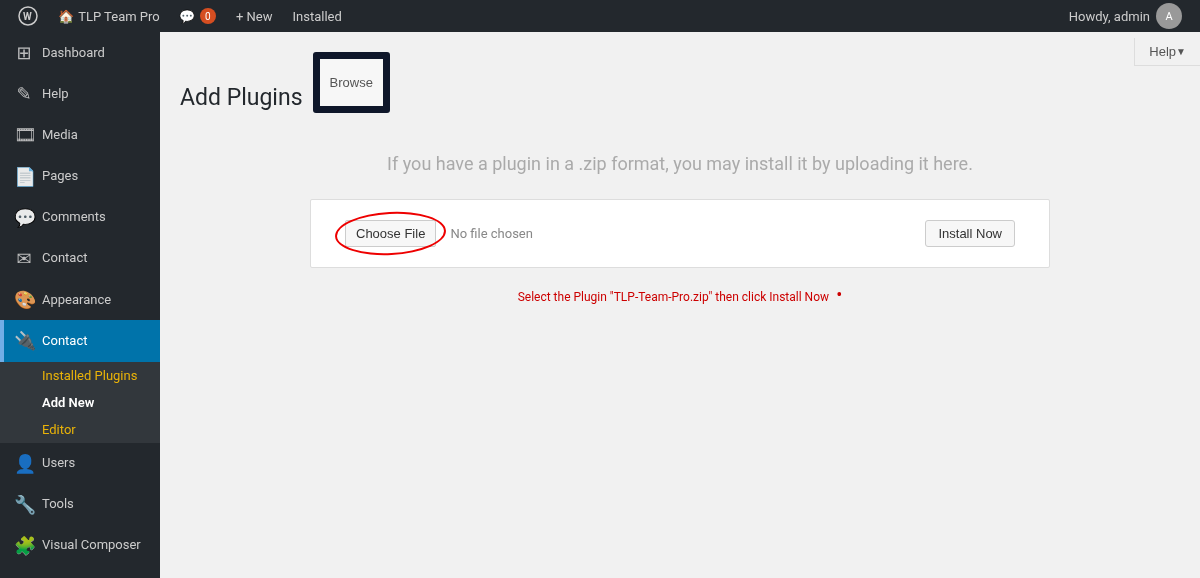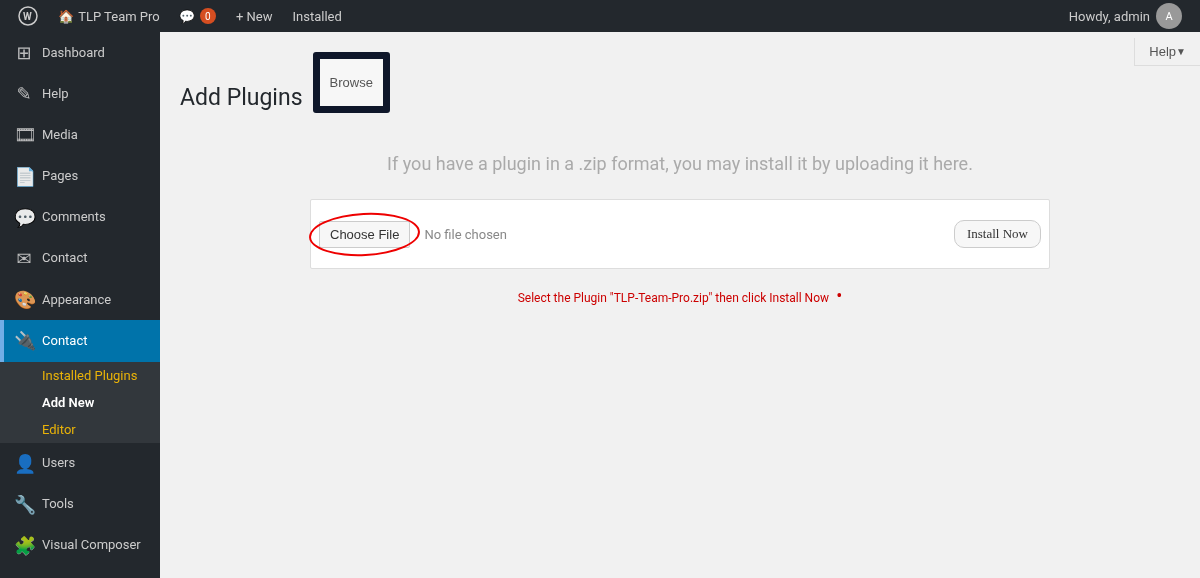--- a/index.html
+++ b/index.html
@@ -109,21 +109,21 @@
       color: #aaa;
       font-size: 18px;
       text-align: center;
       padding: 20px 0 25px;
     }
 
     .upload-box {
       background: #fff;
       border: 1px solid #ddd;
       border-radius: 2px;
-      padding: 20px 8px;
+      padding: 20px 34px;
       max-width: 740px;
       margin: 0 auto 16px;
       display: flex;
       align-items: center;
       gap: 14px;
     }
 
     .choose-file-btn {
       background: #f7f7f7;
       border: 1px solid #ccc;
@@ -152,27 +152,26 @@
 
     .no-file-text {
       color: #888;
       font-size: 13px;
       flex: 1;
     }
 
     .install-now-btn {
       background: #f7f7f7;
       border: 1px solid #ccc;
-      border-radius: 10px;
+      border-radius: 3px;
       padding: 5px 12px;
       font-size: 13px;
       color: #333;
       cursor: pointer;
       margin-left: auto;
-      font-family: Liberation Serif, serif;
     }
 
     .hint-text {
       text-align: center;
       color: #cc0000;
       font-size: 12px;
       margin-bottom: 4px;
       position: relative;
       display: inline-block;
     }

